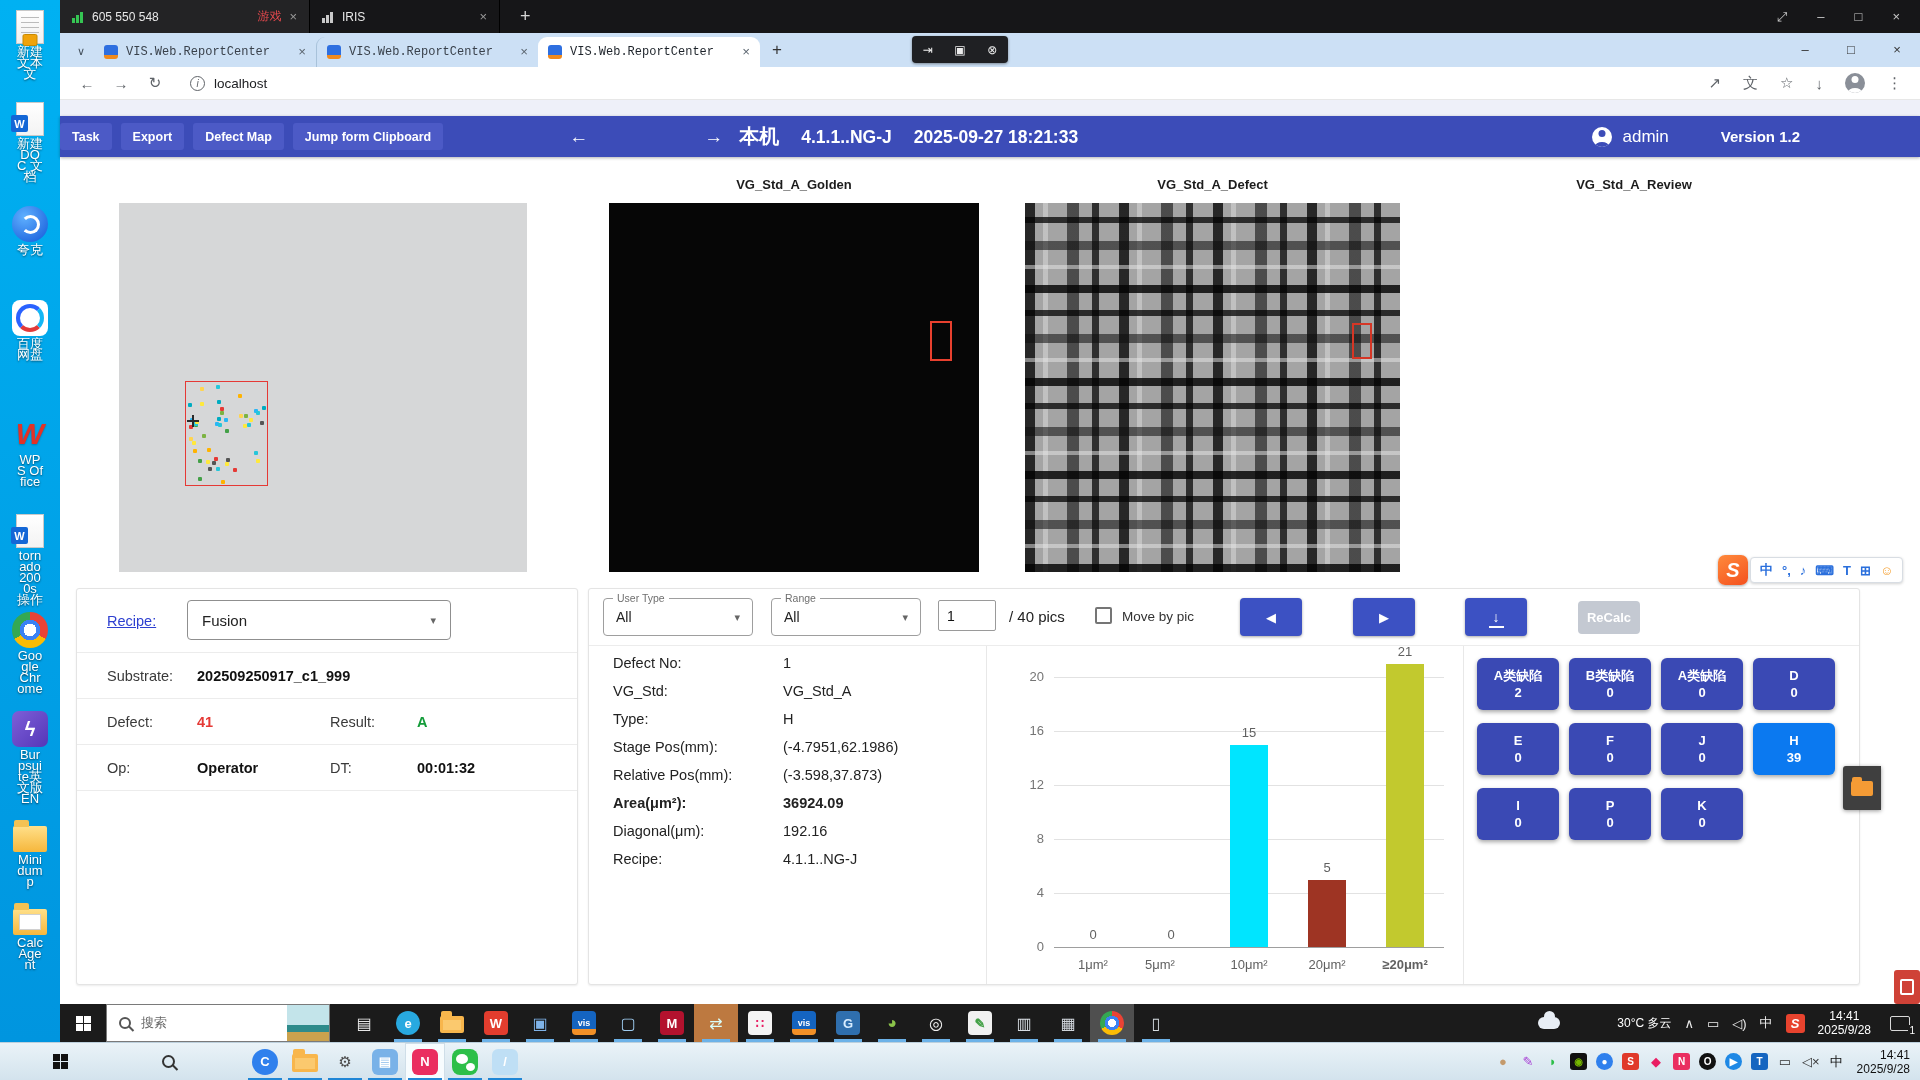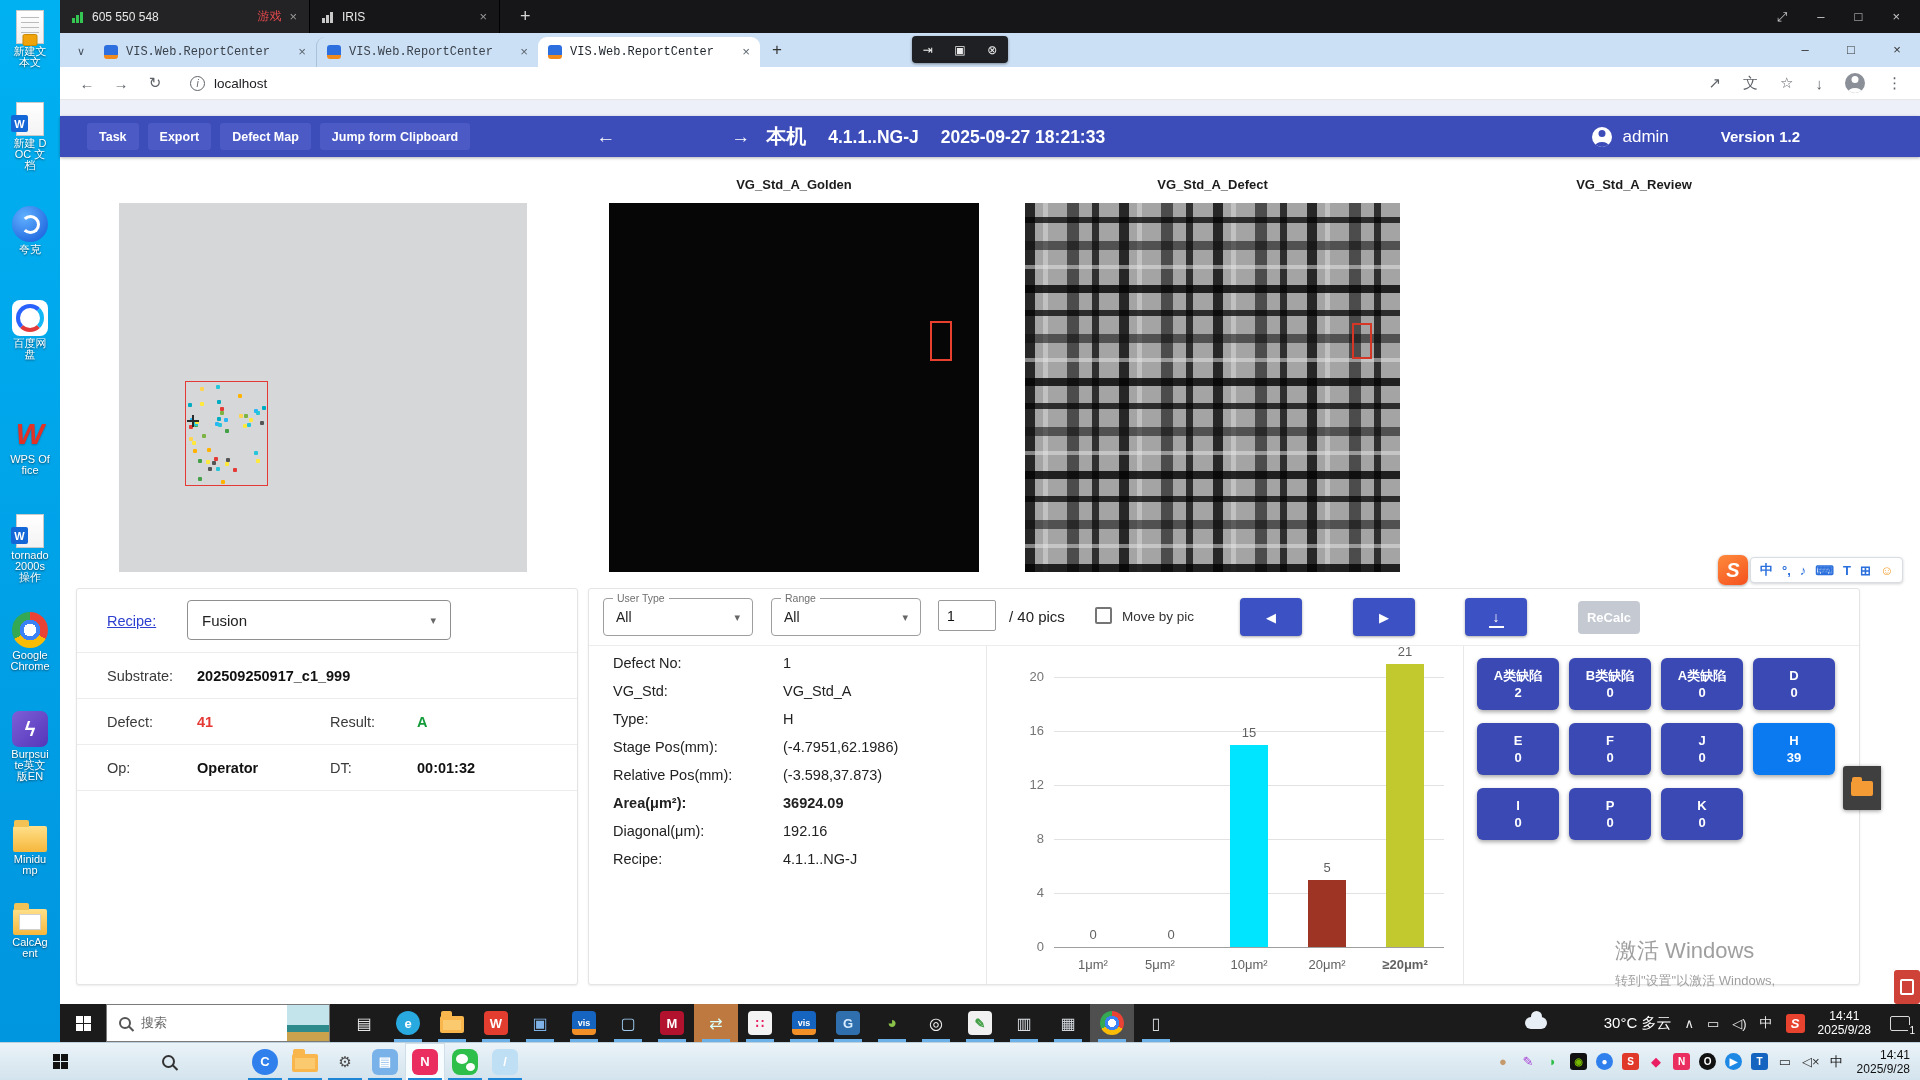--- a/index.html
+++ b/index.html
@@ -10,21 +10,21 @@
 
   
   .desktop{position:absolute;left:0;top:0;width:60px;height:1042px;background:linear-gradient(180deg,#00b1f2,#0095df);}
   .dt-item{position:absolute;left:0;width:60px;text-align:center;cursor:default;}
   .dt-item:nth-of-type(1){top:10px}.dt-item:nth-of-type(2){top:102px}.dt-item:nth-of-type(3){top:206px}
   .dt-item:nth-of-type(4){top:300px}.dt-item:nth-of-type(5){top:416px}.dt-item:nth-of-type(6){top:514px}
   .dt-item:nth-of-type(7){top:612px}.dt-item:nth-of-type(8){top:711px}.dt-item:nth-of-type(9){top:818px}
   .dt-item:nth-of-type(10){top:901px}
   .dt-art{width:36px;height:36px;margin:0 auto;position:relative;display:flex;align-items:center;justify-content:center;}
   .dt-glyph{font-weight:bold;}
-  .dt-label{display:block;margin-top:2px;font-size:11px;line-height:11px;color:#fff;text-shadow:0 1px 2px rgba(0,0,0,.6);word-break:break-all;padding:0 10px;}
+  .dt-label{display:block;margin-top:2px;font-size:13px;line-height:11px;color:#fff;text-shadow:0 1px 2px rgba(0,0,0,.6);word-break:break-all;padding:0 17px;}
   .art-txtfile .dt-art{width:28px;height:34px;background:linear-gradient(#fff,#f0f0f0);border:1px solid #c9c9c9;}
   .art-txtfile .dt-art::before{content:"";position:absolute;inset:6px 4px;background:repeating-linear-gradient(#bbb 0 1px,transparent 1px 5px);}
   .art-txtfile .dt-art::after{content:"";position:absolute;bottom:-3px;left:50%;transform:translateX(-50%);width:13px;height:10px;background:#f0a30a;border-radius:2px;border:1px solid #c98a00;}
   .art-worddoc .dt-art{width:28px;height:34px;background:linear-gradient(#fff,#f3f3f3);border:1px solid #c9c9c9;}
   .art-worddoc .dt-glyph{position:absolute;left:-6px;bottom:3px;width:17px;height:17px;background:#1467d6;color:#fff;font-size:11px;border-radius:2px;display:flex;align-items:center;justify-content:center;}
   .art-quark .dt-art{border-radius:50%;background:radial-gradient(circle at 35% 30%,#5fb0ff,#1257d8);}
   .art-quark .dt-art::after{content:"";width:13px;height:13px;border:3px solid #fff;border-left-color:transparent;border-radius:50%;}
   .art-baidu .dt-art{background:#fff;border-radius:8px;}
   .art-baidu .dt-art::after{content:"";width:20px;height:20px;border:4px solid #2a62ff;border-bottom-color:#e23a3a;border-right-color:#12b7f5;border-radius:50%;}
   .art-wps .dt-glyph{color:#e23227;font-size:30px;font-style:italic;text-shadow:0 1px 2px rgba(0,0,0,.25);}
@@ -72,21 +72,21 @@
   .info-ico{width:15px;height:15px;border:1.5px solid #5f6368;border-radius:50%;color:#5f6368;font-size:10px;font-style:italic;display:flex;align-items:center;justify-content:center;}
   .url{font-size:13.5px;color:#202124;}
   .abar-right{margin-left:auto;display:flex;align-items:center;gap:22px;padding-right:18px;color:#5f6368;font-size:15px;}
   .avatar{width:20px;height:20px;border-radius:50%;background:#8a8f98;position:relative;overflow:hidden;}
   .avatar::before{content:"";position:absolute;top:3px;left:50%;transform:translateX(-50%);width:7px;height:7px;border-radius:50%;background:#fff;}
   .avatar::after{content:"";position:absolute;bottom:-4px;left:50%;transform:translateX(-50%);width:14px;height:9px;border-radius:50% 50% 0 0;background:#fff;}
   .pagegap{position:absolute;left:60px;top:100px;width:1860px;height:16px;background:#eef0f9;}
 
   
   .nav{position:absolute;left:60px;top:116px;width:1860px;height:41px;background:#3c4cb8;display:flex;align-items:center;color:#fff;box-shadow:0 1px 3px rgba(0,0,0,.3);}
-  .nav-menu{display:flex;gap:9px;margin-left:27px;}
+  .nav-menu{display:flex;gap:9px;}
   .nav-btn{height:27px;padding:0 12px;background:#4c5ac6;border:none;border-radius:3px;color:#fff;font-size:12.5px;font-weight:bold;font-family:inherit;cursor:pointer;}
   .nav-arrow{font-size:19px;margin-left:126px;cursor:pointer;}
   .nav-arrow.fw{margin-left:116px;}
   .nav-title{display:flex;align-items:baseline;gap:22px;margin-left:16px;font-weight:bold;}
   .nav-title .station{font-size:20px;}
   .nav-title .recipe,.nav-title .dt{font-size:17.5px;}
   .nav-user{margin-left:auto;display:flex;align-items:center;gap:10px;padding-right:120px;}
   .avatar.wh{background:#fff;}
   .avatar.wh::before,.avatar.wh::after{background:#3c4cb8;}
   .nav-user .uname{font-size:17px;}
@@ -205,21 +205,21 @@
   .tbi.active-gray{background:#4f4f4f;}
   .tbi.folder .tbi-g{width:24px;height:17px;background:#f8b64c;border-radius:2px;font-size:0;position:relative;margin-top:3px;}
   .tbi.folder .tbi-g::before{content:"";position:absolute;top:-5px;left:1px;width:11px;height:6px;background:#f8b64c;border-radius:2px 2px 0 0;}
   .tbi.folder .tbi-g::after{content:"";position:absolute;inset:4px 3px 3px;background:#fbc96e;}
   .tbi.vis .tbi-g{width:24px;height:24px;background:linear-gradient(#1464c0 0 74%,#f29027 74%);border-radius:4px;color:#fff;font-size:9px;font-weight:bold;display:flex;align-items:center;justify-content:center;}
   .tbi.chrome .tbi-g{width:24px;height:24px;border-radius:50%;font-size:0;background:radial-gradient(circle,#fff 0 24%,#3b82f4 24% 42%,rgba(0,0,0,0) 42%),conic-gradient(#ea4335 0 120deg,#fbbc05 0 240deg,#34a853 0);}
   .tray1{margin-left:auto;display:flex;align-items:center;gap:13px;padding-right:10px;}
   .cloud{width:22px;height:12px;background:#e8eef5;border-radius:8px;position:relative;}
   .cloud::before{content:"";position:absolute;top:-6px;left:6px;width:11px;height:11px;background:#e8eef5;border-radius:50%;}
   .cloud::after{content:"";position:absolute;top:-7px;left:-2px;width:9px;height:9px;background:#f6b73c;border-radius:50%;z-index:-1;}
-  .wtxt{font-size:15px;color:#fff;margin-left:44px;}
+  .wtxt{font-size:12px;color:#fff;margin-left:44px;}
   .t1i{font-size:13px;color:#ececec;}
   .sgd{width:19px;height:19px;background:#e8432e;border-radius:3px;color:#fff;font-weight:bold;font-style:italic;font-size:13px;display:flex;align-items:center;justify-content:center;}
   .clock1{font-size:12px;line-height:14px;text-align:center;color:#fff;}
   .notif{width:20px;height:15px;border:1.5px solid #d9d9d9;border-radius:2px;position:relative;margin-left:6px;}
   .notif b{position:absolute;right:-7px;bottom:-6px;background:#1b1b1b;color:#fff;font-size:10px;padding:0 1px;}
 
   
   .tb2{position:absolute;left:0;top:1042px;width:1920px;height:38px;background:linear-gradient(180deg,#eaf3f8,#d3e3ed);border-top:1px solid #bcd0dd;display:flex;align-items:center;}
   .start2{width:40px;height:38px;margin-left:40px;background:none;border:none;display:flex;align-items:center;justify-content:center;cursor:pointer;}
   .mag2{width:13px;height:13px;border:2px solid #333;border-radius:50%;margin-left:82px;position:relative;cursor:pointer;}
@@ -647,24 +647,20 @@
       <button class="cat">
         <span class="cat-l">K</span>
         <span class="cat-c">0</span>
       </button>
     </div>
 
   <div class="sidefolder">
       <i class="folder-glyph"></i>
     </div>
 
-  <div class="wm">
-    <div class="wm1">激活 Windows</div>
-    <div class="wm2">转到"设置"以激活 Windows,</div>
-  </div>
   <div class="cornerwidget"></div>
 
   <div class="tb1">
     <button class="start1">
         <span class="winlogo"></span>
       </button>
     <div class="sbox">
       <span class="mag"></span>
       <span class="sph">搜索</span>
       <span class="bingimg"></span>

